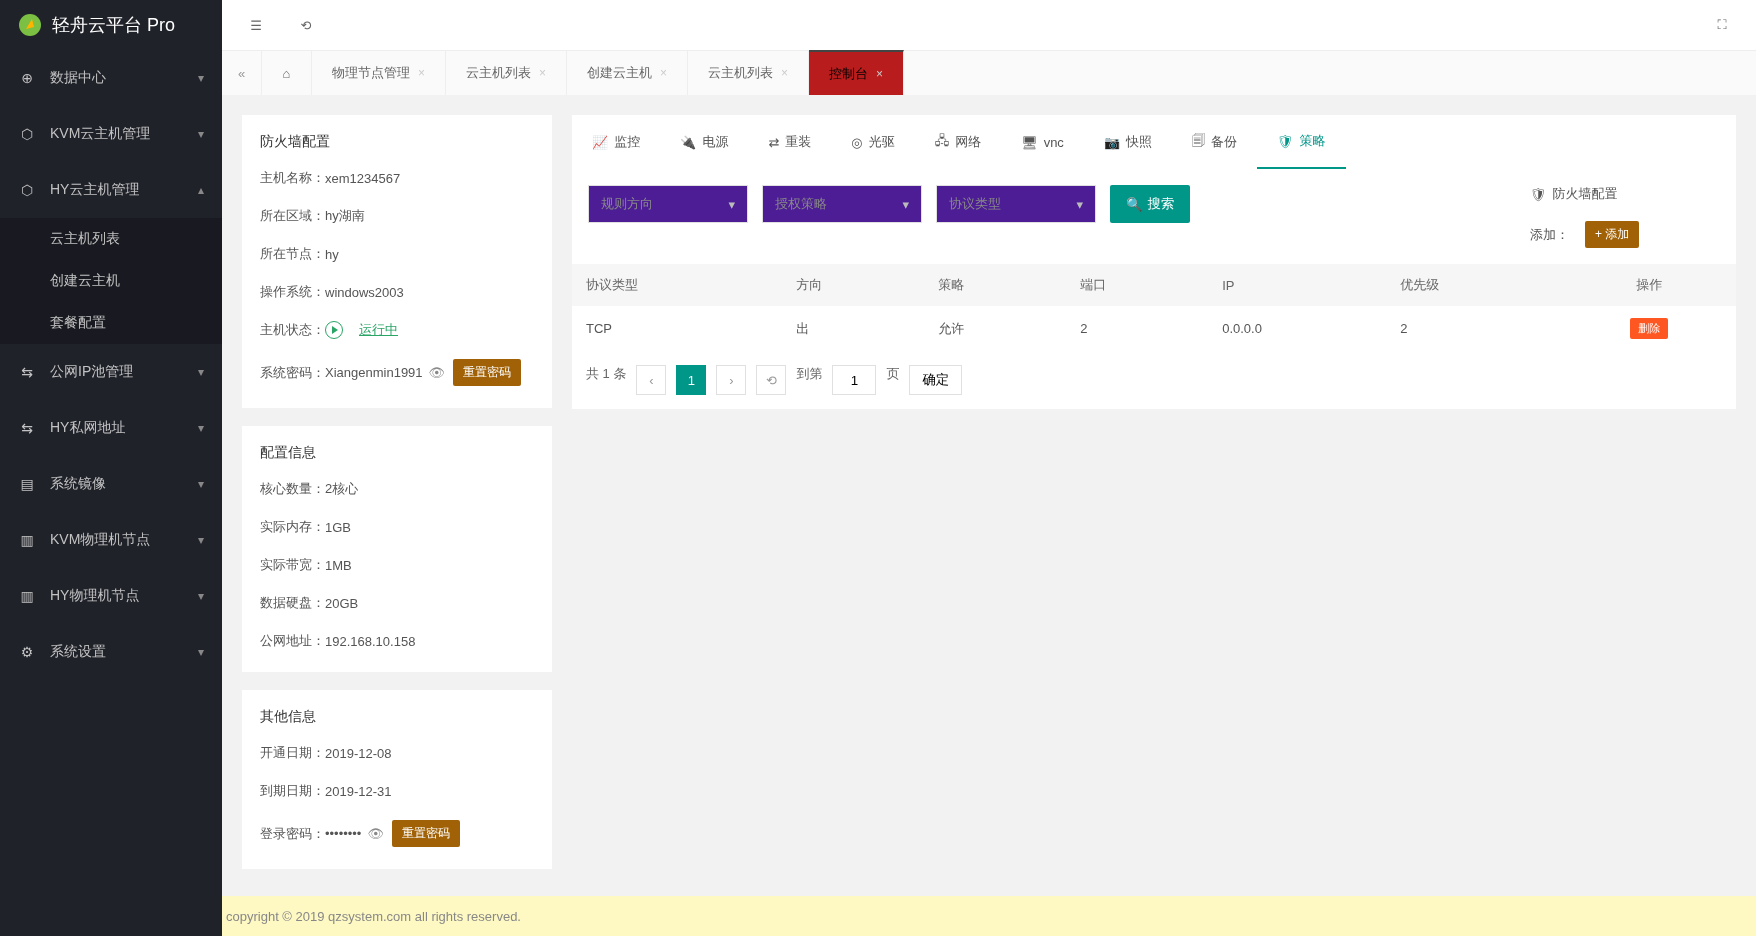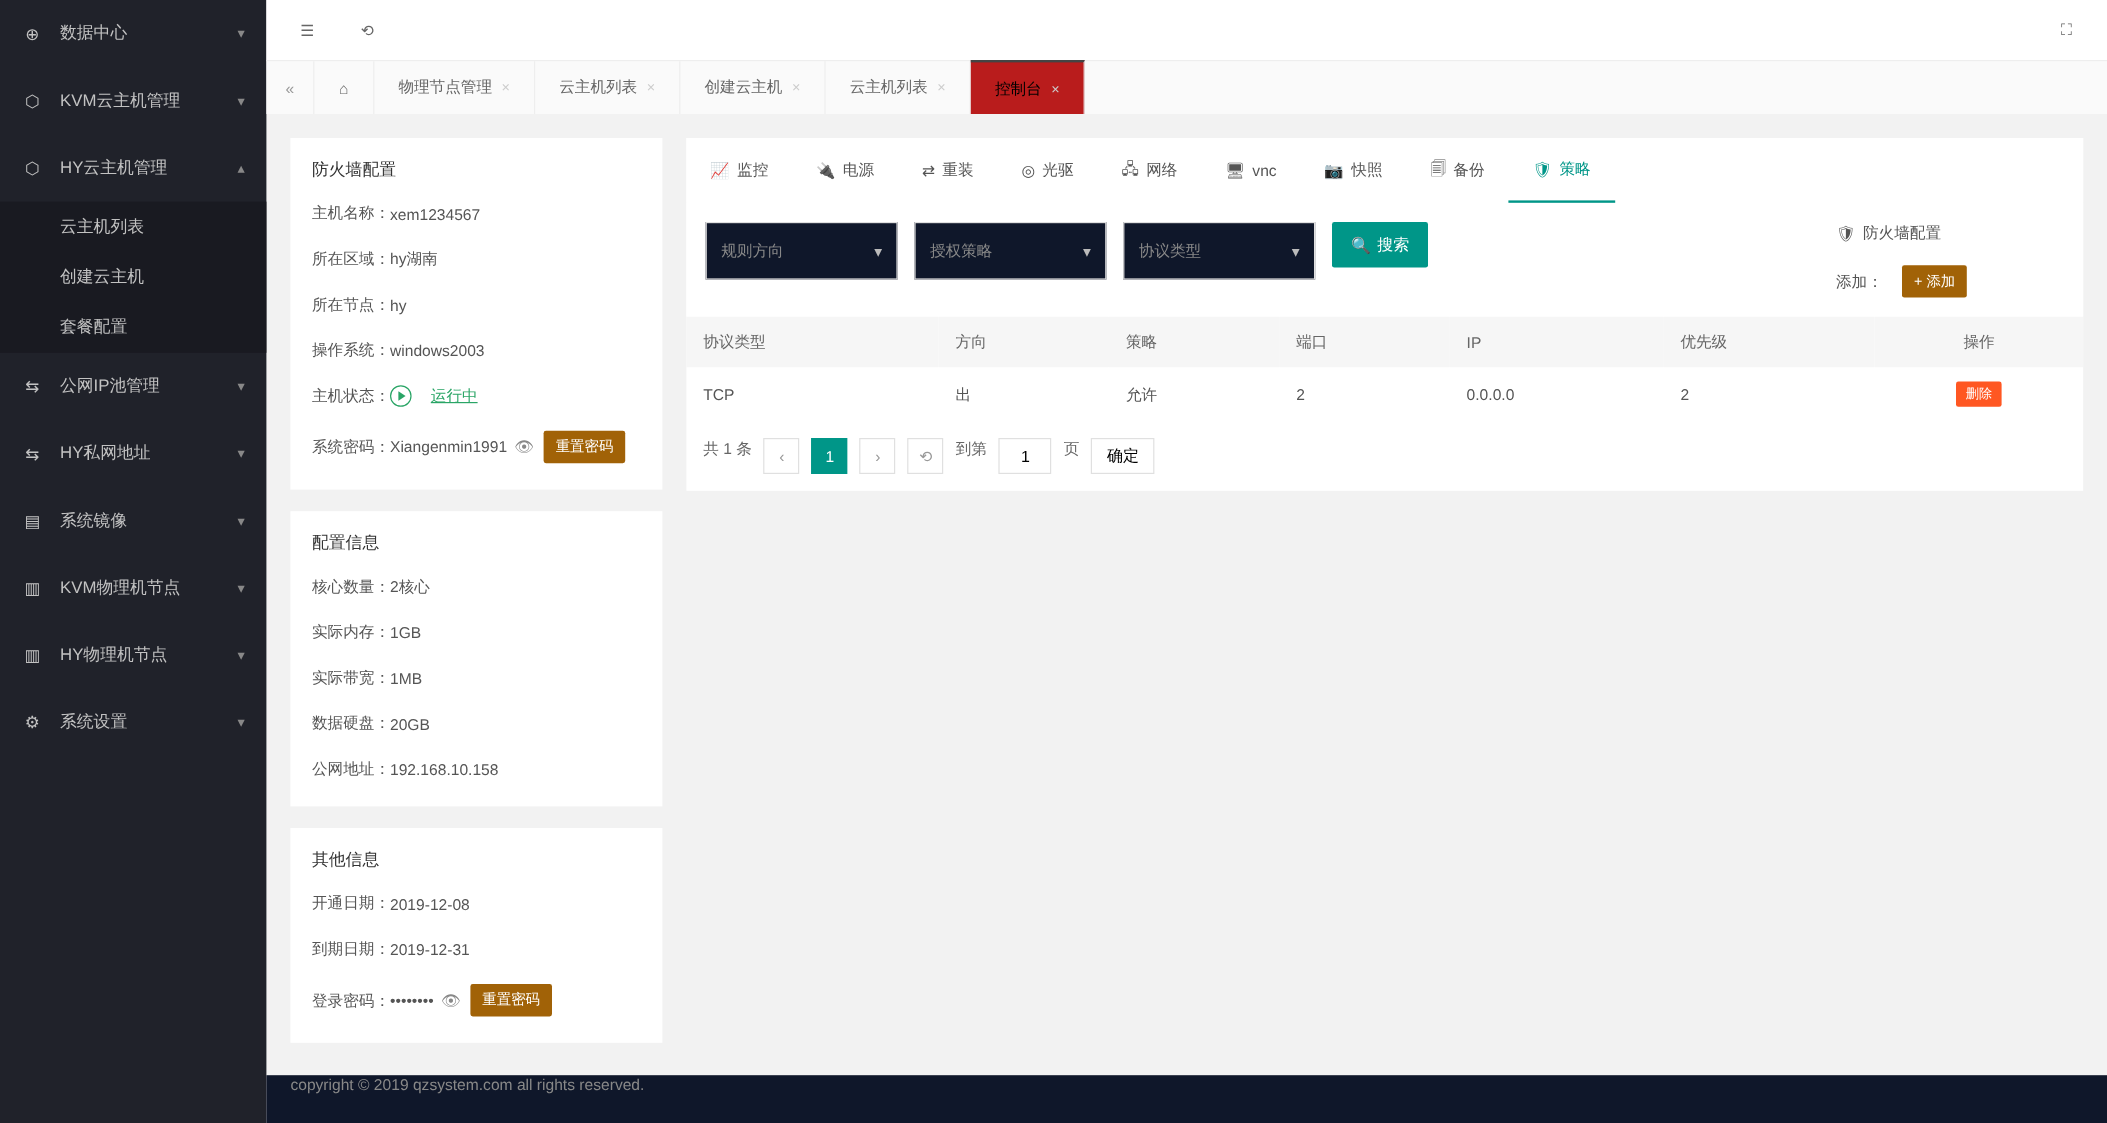--- a/index.html
+++ b/index.html
@@ -33,42 +33,49 @@
 .status-badge .play { width:18px; height:18px; border:1.5px solid #2aa566; border-radius:50%; display:inline-flex; align-items:center; justify-content:center; }
 .status-badge .play::before { content:""; border-left:6px solid #2aa566; border-top:4px solid transparent; border-bottom:4px solid transparent; margin-left:2px; }
 .eye { margin-left:6px; color:#888; cursor:pointer; }
 .btn-green { background:#a16207; color:#fff; border:none; padding:5px 10px; font-size:12px; cursor:pointer; border-radius:2px; margin-left:8px; }
 .btn-green.plus::before { content:"+ "; }
 .right-col { flex:1; display:flex; flex-direction:column; gap:18px; }
 .tabbar { background:#fff; display:flex; border-bottom:0; }
 .tabbar .ttab { flex:0 0 auto; padding:16px 20px; font-size:13px; color:#555; cursor:pointer; display:flex; align-items:center; gap:6px; }
 .tabbar .ttab.active { color:#009688; border-bottom:2px solid #009688; }
 .filter-row { display:flex; gap:14px; padding:16px; background:#fff; align-items:flex-start; }
-.select { flex:0 0 160px; height:48px; border:1px solid #e0e0e0; background:#0f172a; display:flex; align-items:center; justify-content:space-between; padding:0 12px; color:#888; cursor:pointer; font-size:13px; }
+.select { flex:0 0 160px; height:38px; border:1px solid #e0e0e0; background:#4c1d95; display:flex; align-items:center; justify-content:space-between; padding:0 12px; color:#888; cursor:pointer; font-size:13px; }
 .select .caret { color:#bbb; }
 .search-btn { height:38px; background:#009688; color:#fff; border:none; padding:0 16px; cursor:pointer; display:inline-flex; align-items:center; gap:5px; border-radius:2px; }
 .fw-box { margin-left:auto; width:190px; }
 .fw-title { display:flex; align-items:center; gap:6px; color:#555; font-size:13px; margin-bottom:18px; }
 .fw-add-row { display:flex; align-items:center; gap:8px; font-size:13px; color:#555; }
 .table { width:100%; border-collapse:collapse; }
 .table th, .table td { text-align:left; padding:12px 14px; font-size:13px; font-weight:normal; color:#555; }
 .table thead th { background:#f6f6f6; color:#666; }
 .table th:last-child, .table td:last-child { text-align:center; }
 .del-btn { background:#ff5722; color:#fff; border:none; padding:3px 8px; font-size:11px; cursor:pointer; border-radius:2px; }
 .pager { display:flex; align-items:flex-start; gap:10px; padding:14px; font-size:13px; color:#666; }
 .pg-btn { width:30px; height:30px; border:1px solid #e0e0e0; display:inline-flex; align-items:center; justify-content:center; cursor:pointer; color:#999; background:#fff; }
 .pg-btn.active { background:#009688; color:#fff; border-color:#009688; }
 .pg-input { width:44px; height:30px; border:1px solid #e0e0e0; text-align:center; }
 .ok-btn { height:30px; border:1px solid #e0e0e0; padding:0 12px; background:#fff; cursor:pointer; }
-.footer { position:absolute; left:222px; right:0; bottom:0; height:40px; display:flex; padding:0 20px; color:#888; font-size:13px; background:#0f172a; }
+.footer { position:absolute; left:222px; right:0; bottom:0; height:40px; display:flex; align-items:center; padding:0 4px; color:#888; font-size:13px; background:#fef9c3; }
 </style>
 </head>
 <body>
 
 <div class="sidebar">
+  <div class="logo">
+    <svg class="logo-icon" viewBox="0 0 24 24">
+        <circle cx="12" cy="12" r="11" fill="#7BC043"></circle>
+        <path d="M8 16 L14 6 L16 14 Z" fill="#FFB400"></path>
+      </svg>
+    <span>轻舟云平台 Pro</span>
+  </div>
   <div id="nav">
       <div class="nav-item">
         <span class="nav-icon">⊕</span>
         <span class="nav-label">数据中心</span>
         <span class="chev">▾</span>
       </div>
       <div class="nav-item">
         <span class="nav-icon">⬡</span>
         <span class="nav-label">KVM云主机管理</span>
         <span class="chev">▾</span>

